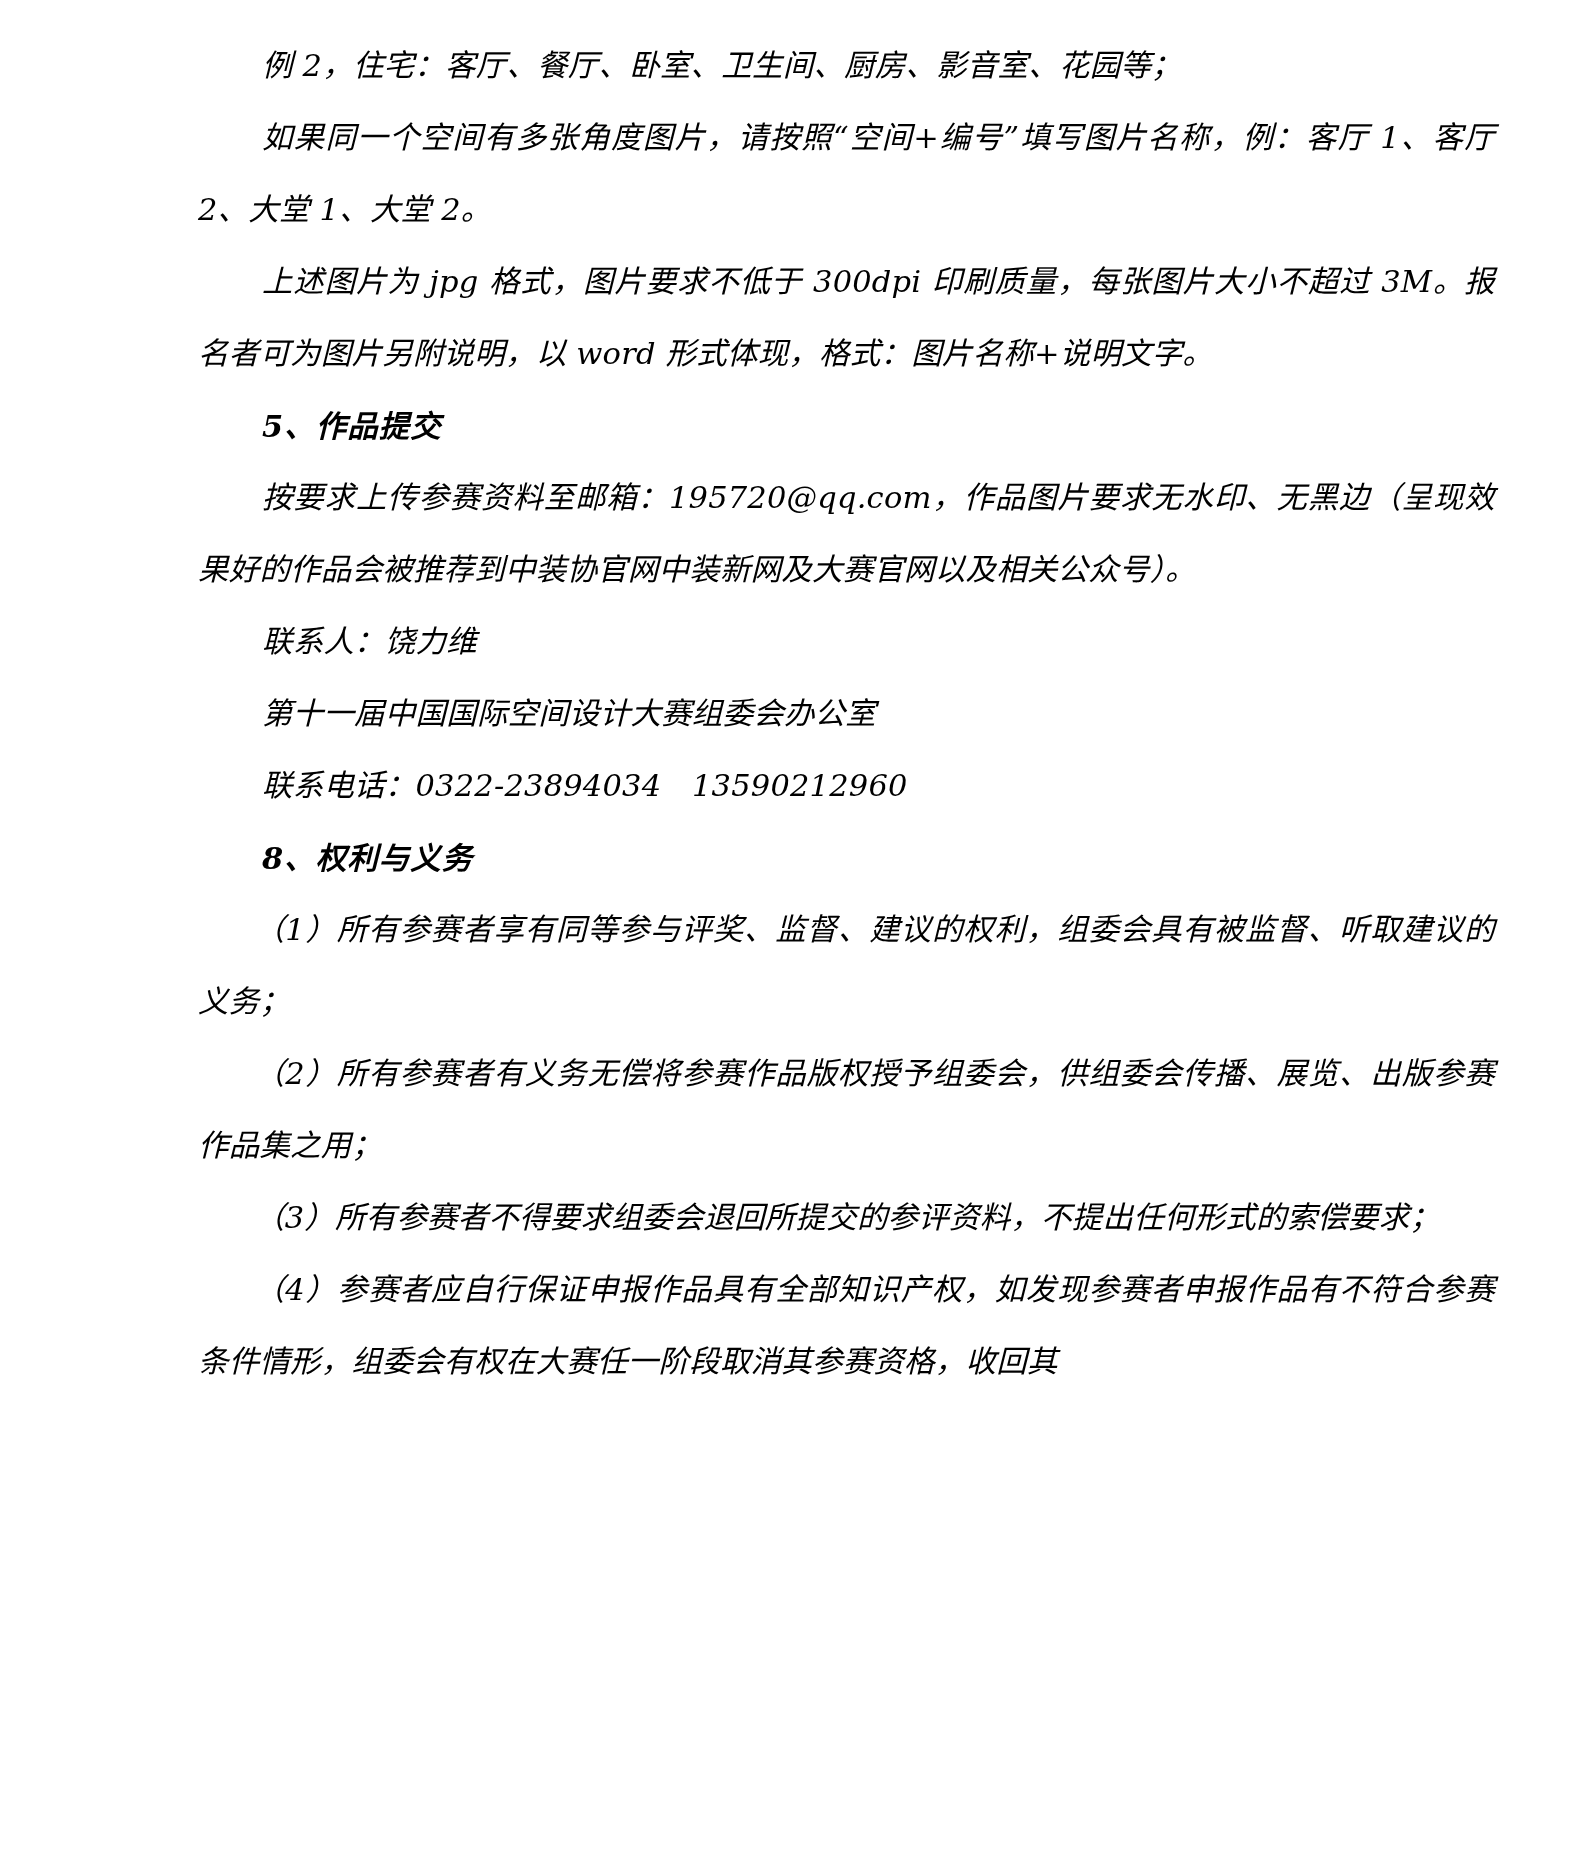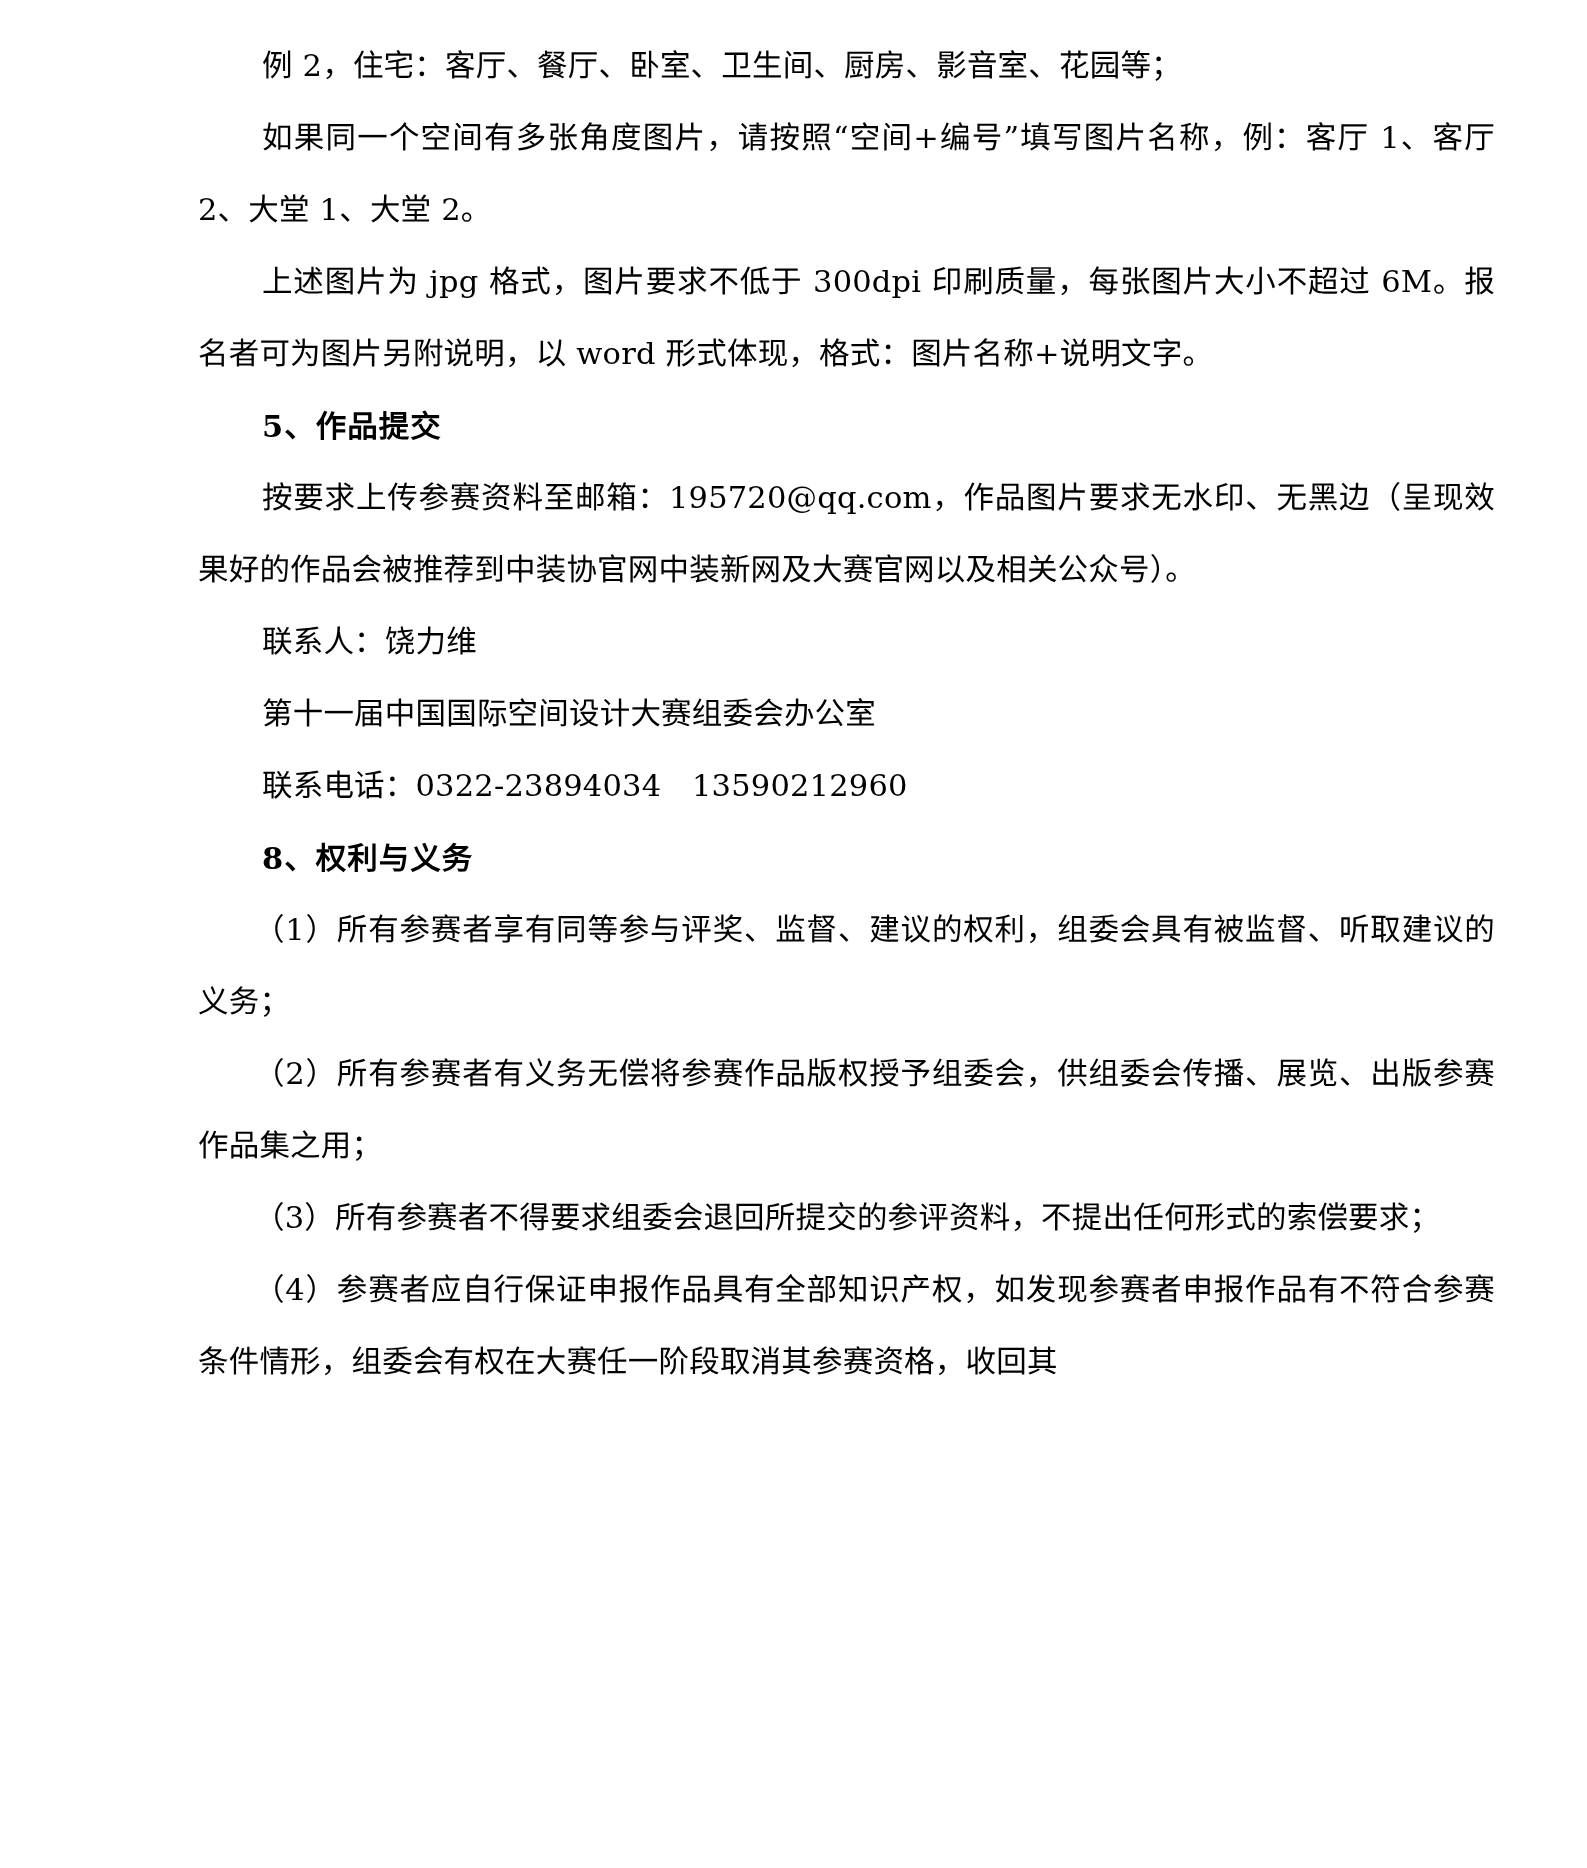--- a/index.html
+++ b/index.html
@@ -14,20 +14,21 @@
   }
   .page {
     position: relative;
     width: 1587px;
     height: 1420px;
     margin: 0 auto;
     background: #ffffff;
     box-sizing: border-box;
     padding: 30px 92px 0 198px;
     overflow: hidden;
+    font-style: italic;
   }
   .doc-body {
     font-size: 30.5px;
     line-height: 72px;
     letter-spacing: 0.2px;
     text-align: justify;
     text-justify: inter-ideograph;
   }
   p {
     margin: 0;
@@ -50,21 +51,21 @@
 </head>
 <body>
 
 <div class="page">
   <div class="doc-body">
 
     <p class="indent">例 2，住宅：客厅、餐厅、卧室、卫生间、厨房、影音室、花园等；</p>
 
     <p class="indent">如果同一个空间有多张角度图片，请按照“空间+编号”填写图片名称，例：客厅 1、客厅 2、大堂 1、大堂 2。</p>
 
-    <p class="indent">上述图片为 jpg 格式，图片要求不低于 300dpi 印刷质量，每张图片大小不超过 6M。报名者可为图片另附说明，以 word 形式体现，格式：图片名称+说明文字。</p>
+    <p class="indent">上述图片为 jpg 格式，图片要求不低于 300dpi 印刷质量，每张图片大小不超过 3M。报名者可为图片另附说明，以 word 形式体现，格式：图片名称+说明文字。</p>
 
     <p class="heading">5、作品提交</p>
 
     <p class="indent">按要求上传参赛资料至邮箱：195720@qq.com，作品图片要求无水印、无黑边（呈现效果好的作品会被推荐到中装协官网中装新网及大赛官网以及相关公众号）。</p>
 
     <p class="contact-line">联系人：饶力维</p>
 
     <p class="contact-line">第十一届中国国际空间设计大赛组委会办公室</p>
 
     <p class="contact-line">联系电话：0322-23894034　13590212960</p>

